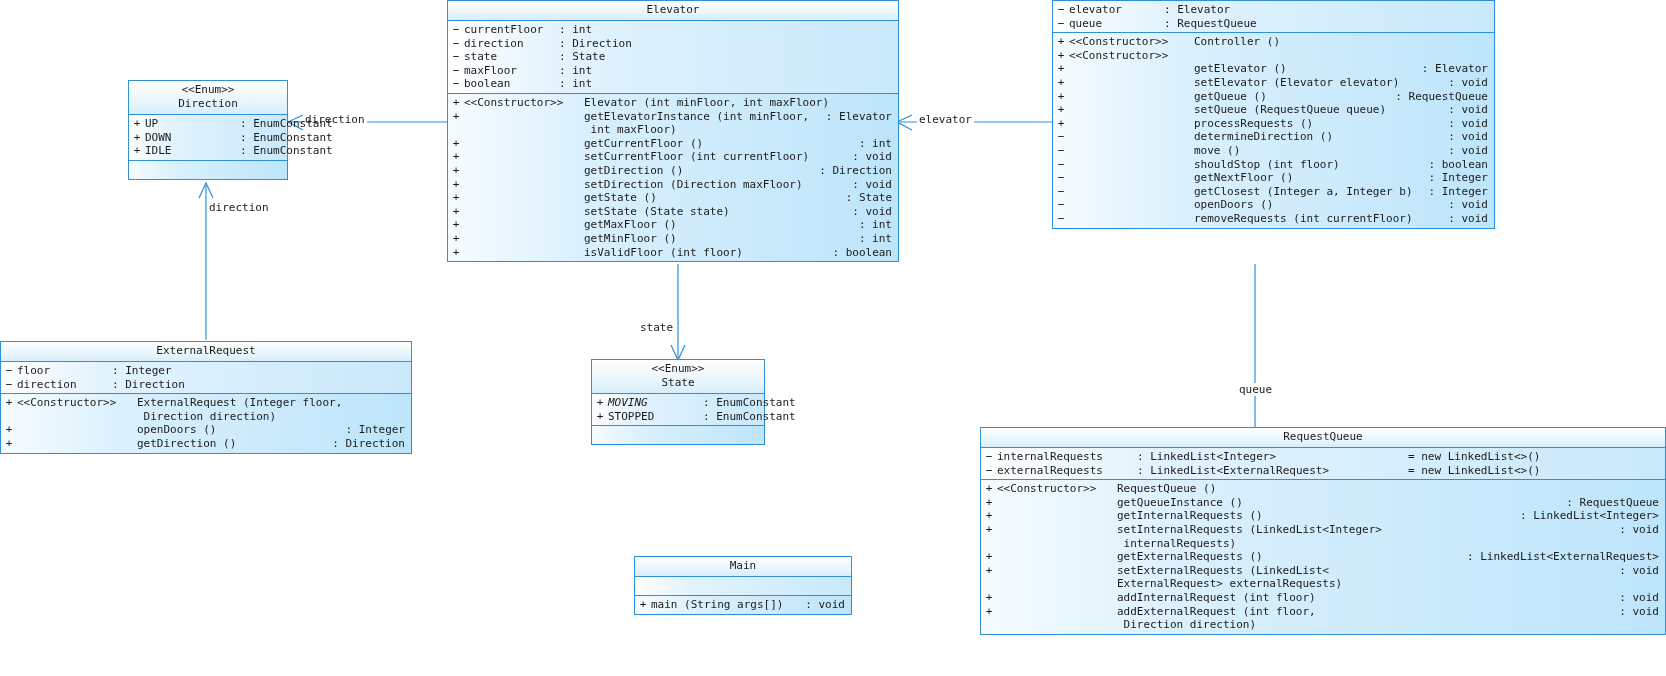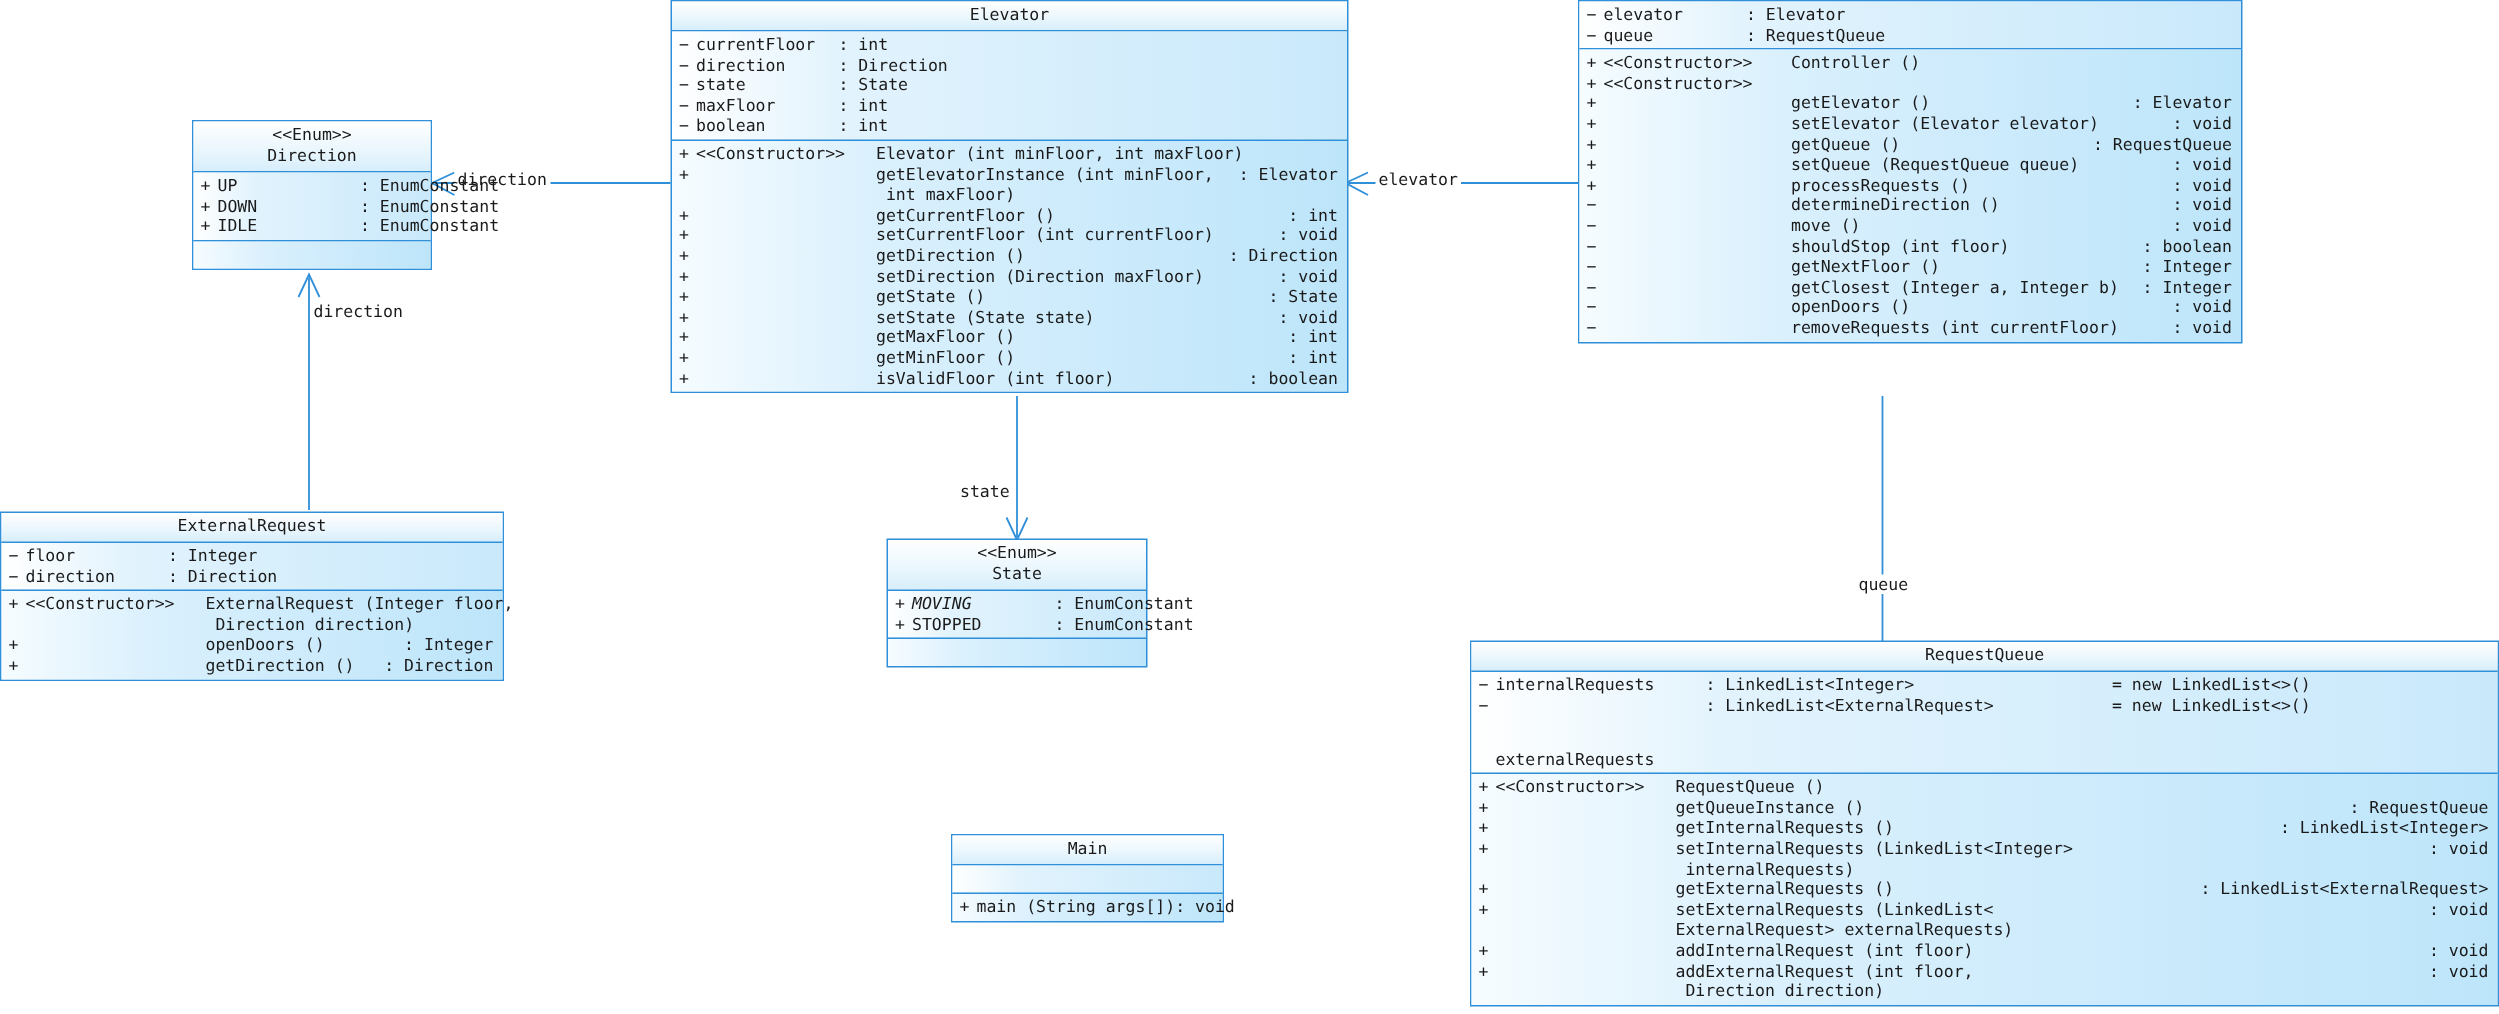--- a/index.html
+++ b/index.html
@@ -189,21 +189,21 @@
       <span class="stereo">&lt;&lt;Enum&gt;&gt;</span>
       <span>State</span>
     </div>
     <div class="uml-attrs">
         <div class="row"><span class="vis">+</span><span class="nm" style="flex: 0 0 95px; font-style: italic;">MOVING</span><span class="ty">: EnumConstant</span></div>
         <div class="row"><span class="vis">+</span><span class="nm" style="flex: 0 0 95px;">STOPPED</span><span class="ty">: EnumConstant</span></div>
       </div>
     <div class="uml-ops uml-empty"></div>
   </div>
 
-  <div class="uml-class" id="cls-externalrequest" style="left:0px; top:341px; width:336px;">
+  <div class="uml-class" id="cls-externalrequest" style="left:0px; top:341px; width:412px;">
     <div class="uml-header">
       <span>ExternalRequest</span>
     </div>
     <div class="uml-attrs">
         <div class="row"><span class="vis">−</span><span class="nm" style="flex: 0 0 95px;">floor</span><span class="ty">: Integer</span></div>
         <div class="row"><span class="vis">−</span><span class="nm" style="flex: 0 0 95px;">direction</span><span class="ty">: Direction</span></div>
       </div>
     <div class="uml-ops">
         <div class="row"><span class="vis">+</span><span class="stereo-col" style="display: inline-block; width: 120px;">&lt;&lt;Constructor&gt;&gt;</span><span class="nm">ExternalRequest (Integer floor,
  Direction direction)</span><span class="ty"></span></div>
@@ -211,38 +211,38 @@
         <div class="row"><span class="vis">+</span><span class="stereo-col" style="display: inline-block; width: 120px;"></span><span class="nm">getDirection ()</span><span class="ty">: Direction</span></div>
       </div>
   </div>
 
   <div class="uml-class" id="cls-requestqueue" style="left:980px; top:427px; width:686px;">
     <div class="uml-header">
       <span>RequestQueue</span>
     </div>
     <div class="uml-attrs">
         <div class="row"><span class="vis">−</span><span class="nm" style="flex: 0 0 140px;">internalRequests</span><span class="ty" style="flex: 0 0 265px;">: LinkedList&lt;Integer&gt;</span><span class="ty">= new LinkedList&lt;&gt;()</span></div>
-        <div class="row"><span class="vis">−</span><span class="nm" style="flex: 0 0 140px; margin-top: 36px;">externalRequests</span><span class="ty" style="flex: 0 0 265px;">: LinkedList&lt;ExternalRequest&gt;</span><span class="ty">= new LinkedList&lt;&gt;()</span></div>
+        <div class="row"><span class="vis">−</span><span class="nm" style="flex: 0 0 140px;">externalRequests</span><span class="ty" style="flex: 0 0 265px;">: LinkedList&lt;ExternalRequest&gt;</span><span class="ty">= new LinkedList&lt;&gt;()</span></div>
       </div>
     <div class="uml-ops">
         <div class="row"><span class="vis">+</span><span class="stereo-col" style="display: inline-block; width: 120px;">&lt;&lt;Constructor&gt;&gt;</span><span class="nm">RequestQueue ()</span><span class="ty"></span></div>
         <div class="row"><span class="vis">+</span><span class="stereo-col" style="display: inline-block; width: 120px;"></span><span class="nm">getQueueInstance ()</span><span class="ty">: RequestQueue</span></div>
         <div class="row"><span class="vis">+</span><span class="stereo-col" style="display: inline-block; width: 120px;"></span><span class="nm">getInternalRequests ()</span><span class="ty">: LinkedList&lt;Integer&gt;</span></div>
         <div class="row"><span class="vis">+</span><span class="stereo-col" style="display: inline-block; width: 120px;"></span><span class="nm">setInternalRequests (LinkedList&lt;Integer&gt;
  internalRequests)</span><span class="ty">: void</span></div>
         <div class="row"><span class="vis">+</span><span class="stereo-col" style="display: inline-block; width: 120px;"></span><span class="nm">getExternalRequests ()</span><span class="ty">: LinkedList&lt;ExternalRequest&gt;</span></div>
         <div class="row"><span class="vis">+</span><span class="stereo-col" style="display: inline-block; width: 120px;"></span><span class="nm">setExternalRequests (LinkedList&lt;
 ExternalRequest&gt; externalRequests)</span><span class="ty">: void</span></div>
         <div class="row"><span class="vis">+</span><span class="stereo-col" style="display: inline-block; width: 120px;"></span><span class="nm">addInternalRequest (int floor)</span><span class="ty">: void</span></div>
         <div class="row"><span class="vis">+</span><span class="stereo-col" style="display: inline-block; width: 120px;"></span><span class="nm">addExternalRequest (int floor,
  Direction direction)</span><span class="ty">: void</span></div>
       </div>
   </div>
 
-  <div class="uml-class" id="cls-main" style="left:634px; top:556px; width:182px;">
+  <div class="uml-class" id="cls-main" style="left:634px; top:556px; width:218px;">
     <div class="uml-header">
       <span>Main</span>
     </div>
     <div class="uml-attrs uml-empty"></div>
     <div class="uml-ops">
         <div class="row"><span class="vis">+</span><span class="stereo-col" style="display: inline-block; width: 0px;"></span><span class="nm">main (String args[])</span><span class="ty">: void</span></div>
       </div>
   </div>
 
 </div>

